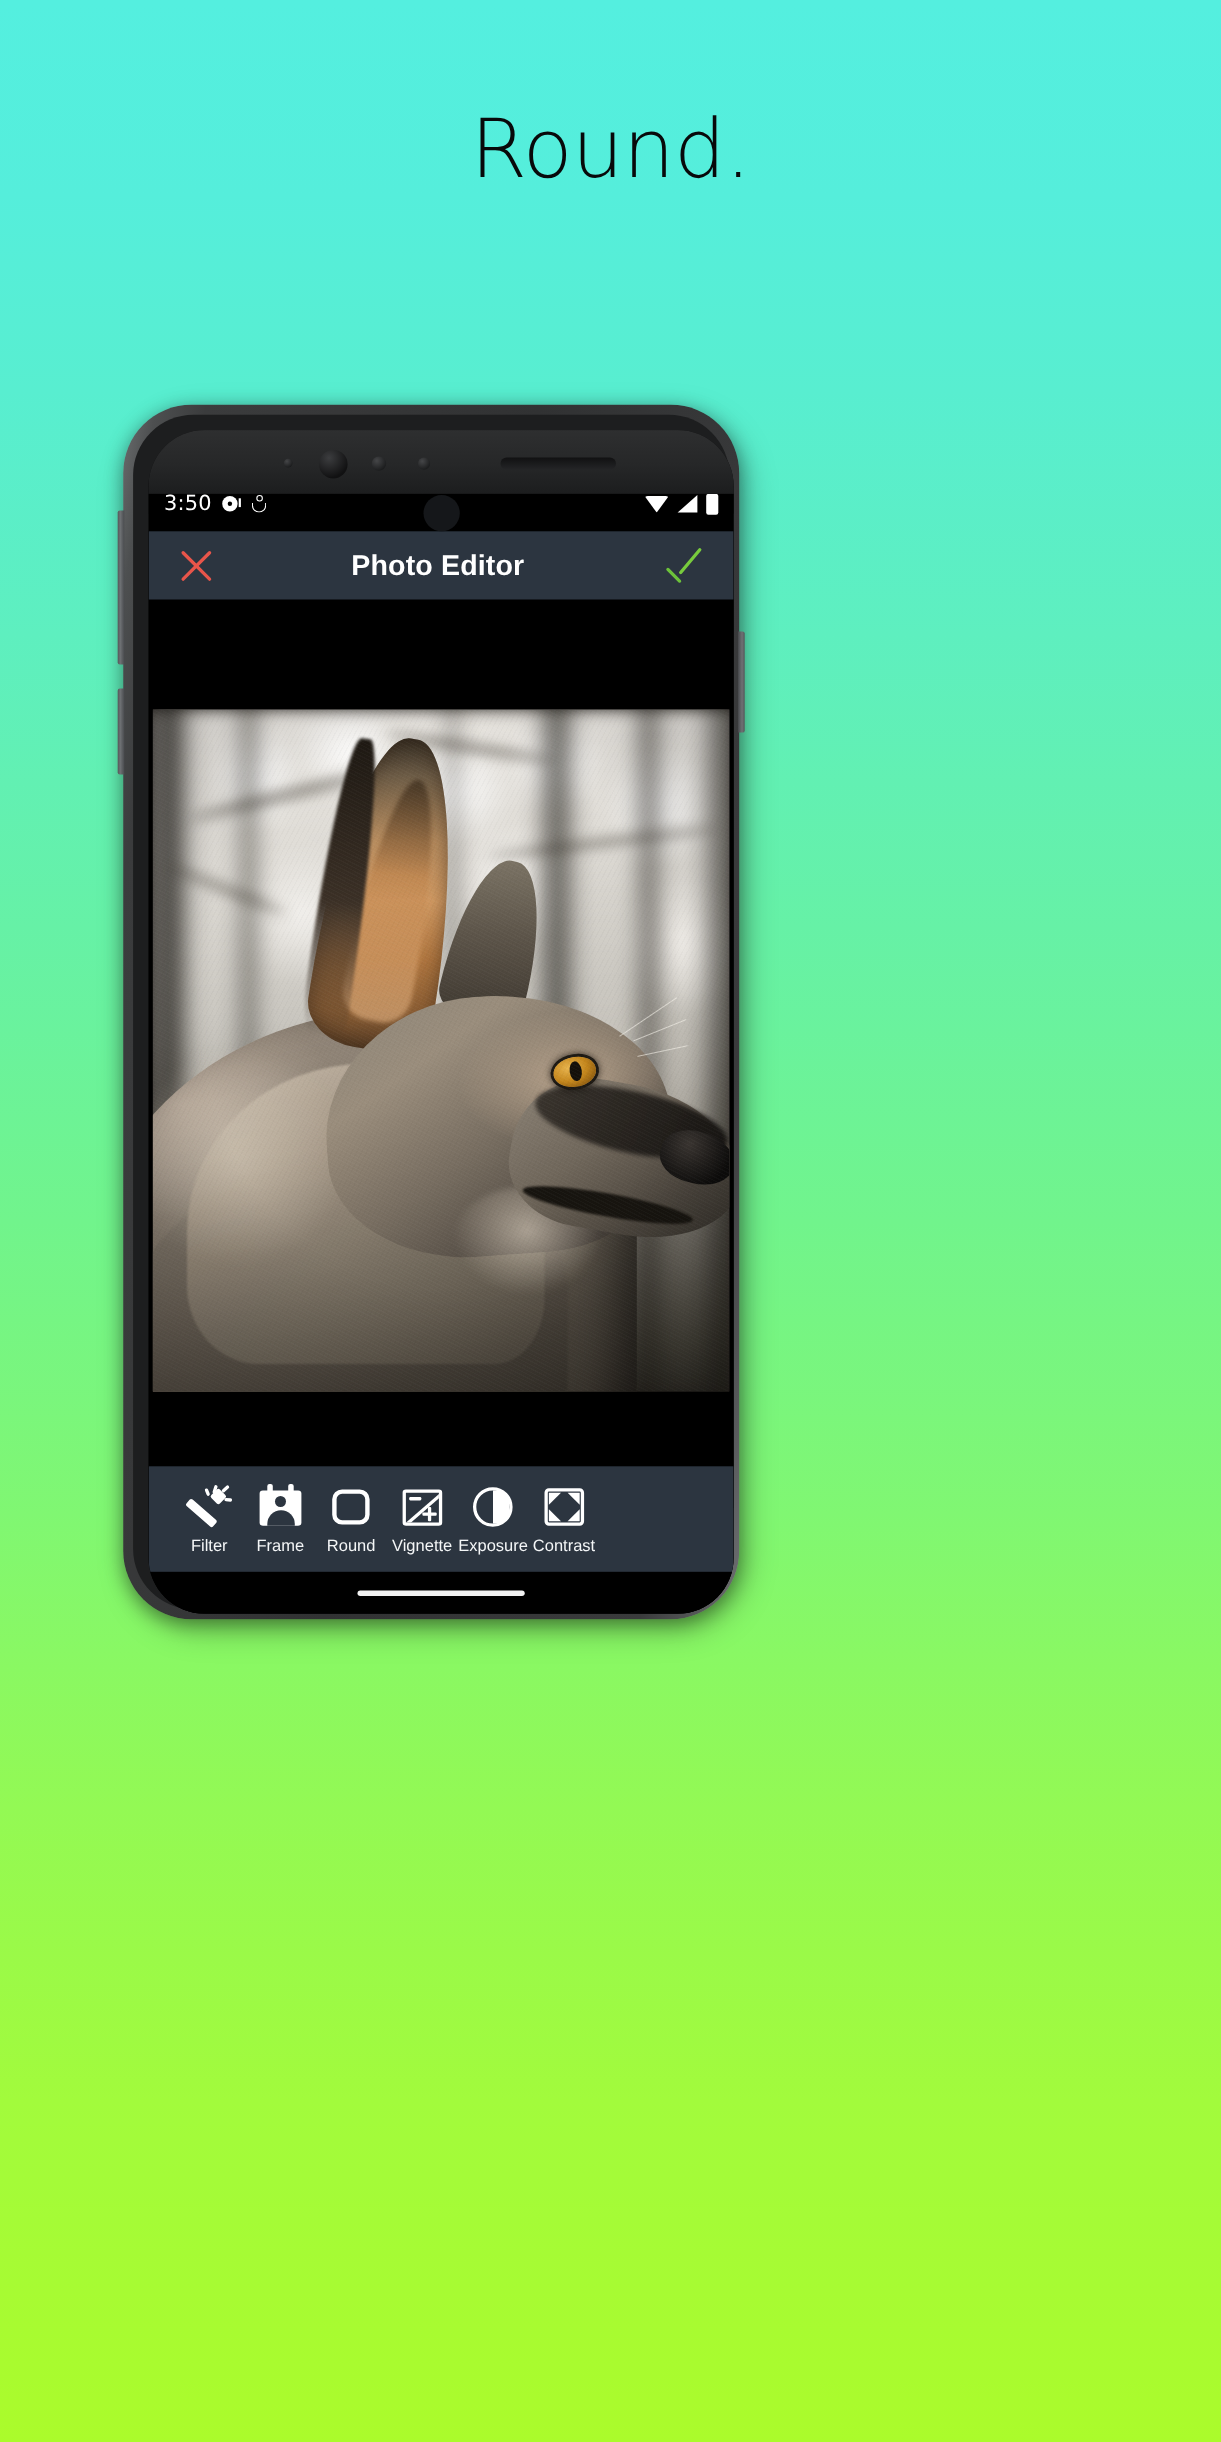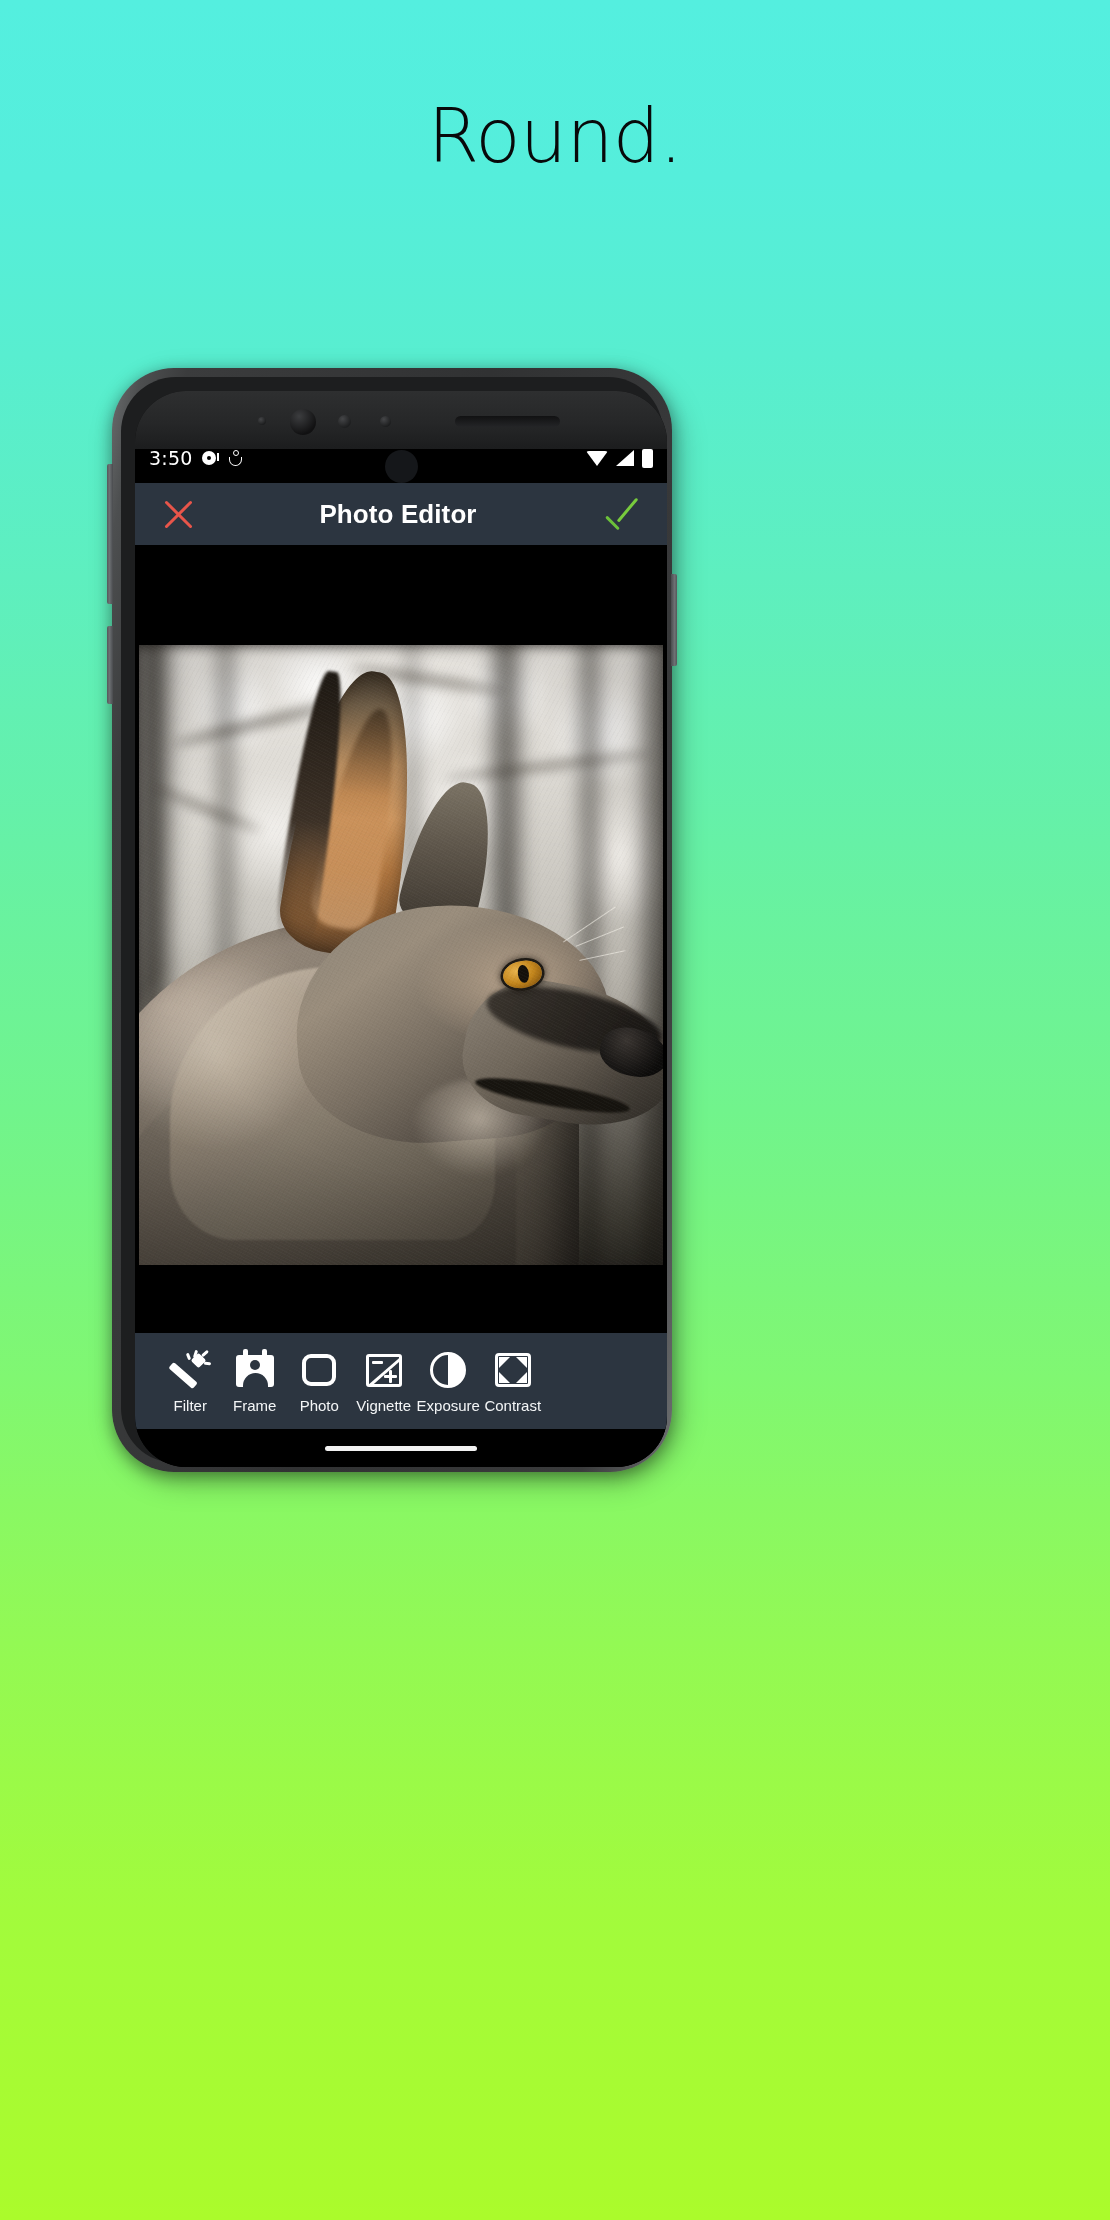--- a/index.html
+++ b/index.html
@@ -707,21 +707,21 @@
                 <span class="head"></span>
                   <span class="torso"></span>
               </span>
               <span class="tool-label">Frame</span>
             </div>
 
             <div class="tool">
               <span class="tool-glyph g-round">
                 <span class="sq"></span>
               </span>
-              <span class="tool-label">Photo</span>
+              <span class="tool-label">Round</span>
             </div>
 
             <div class="tool">
               <span class="tool-glyph g-exp">
                 <span class="box">
                   <span class="diag"></span>
                   <span class="minus"></span>
                   <span class="plus-h"></span>
                   <span class="plus-v"></span>
                 </span>

